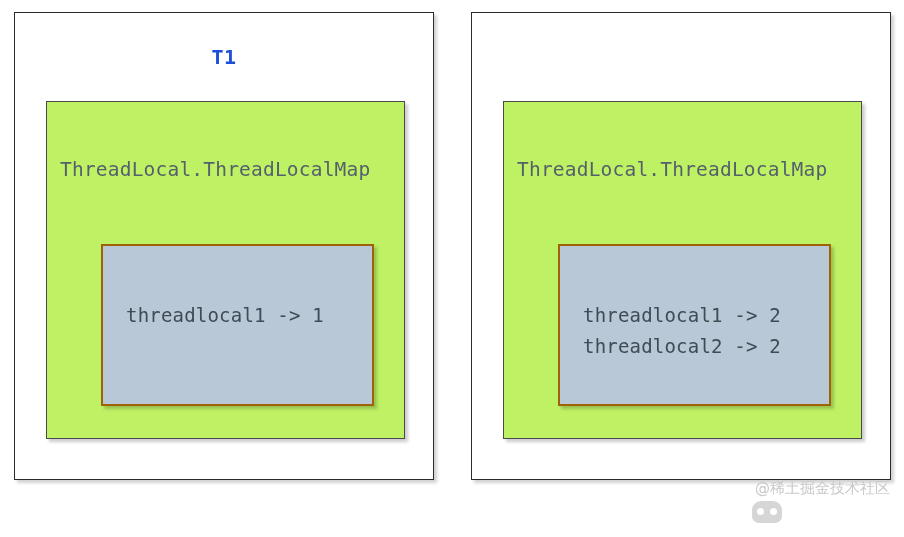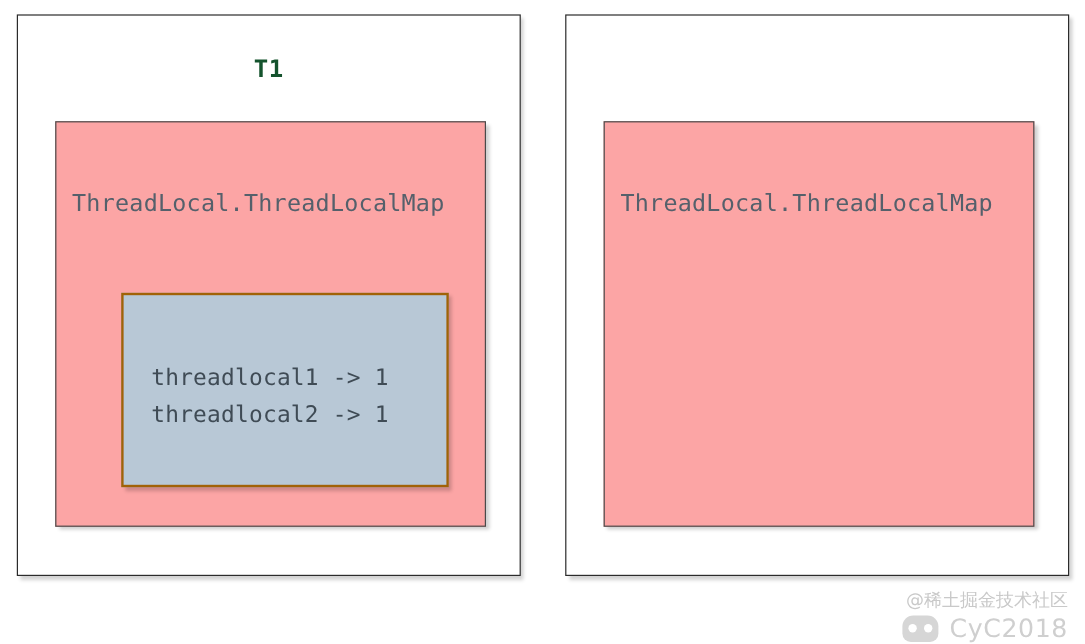--- a/index.html
+++ b/index.html
@@ -36,32 +36,32 @@
   .panel-right { left: 471px; top: 12px; width: 420px; height: 468px; }
 
   .panel-title {
     position: absolute;
     top: 32px;
     left: 0;
     right: 0;
     text-align: center;
     font-size: 20px;
     font-weight: bold;
-    color: #14532d;
+    color: #1d4ed8;
     letter-spacing: 0.5px;
   }
 
   
   .map-box {
     position: absolute;
     left: 31px;
     top: 88px;
     width: 359px;
     height: 338px;
-    background: #fca5a5;
+    background: #bef264;
     border: 1.5px solid #4a4a4a;
     box-shadow: 3px 3px 3px rgba(0,0,0,0.20);
     box-sizing: border-box;
   }
   .map-label {
     position: absolute;
     left: 13px;
     top: 56px;
     font-size: 19.5px;
     color: #55606b;
@@ -91,21 +91,21 @@
     font-size: 19px;
     color: #3f4b55;
     white-space: pre;
     letter-spacing: 0.2px;
   }
 
   
   .watermark {
     position: absolute;
     right: 8px;
-    bottom: 0;
+    bottom: 12px;
     width: 210px;
     height: 52px;
     pointer-events: none;
     text-align: right;
   }
   .wm-cn {
     position: absolute;
     right: 6px;
     top: 6px;
     font-family: "DejaVu Sans", "Liberation Sans", sans-serif;
@@ -152,33 +152,37 @@
 
   <div class="thread-panel panel-left">
     <div class="panel-title">T1</div>
 
     <div class="map-box">
       <div class="map-label">ThreadLocal.ThreadLocalMap</div>
 
       <div class="entry-box">
         <div class="entry-list">
           <div class="entry-line">threadlocal1 -&gt; 1</div>
-          <div class="entry-line">threadlocal2 -&gt; 1</div>
         </div>
       </div>
     </div>
   </div>
 
   <div class="thread-panel panel-right">
 
     <div class="map-box">
       <div class="map-label">ThreadLocal.ThreadLocalMap</div>
 
+      <div class="entry-box">
+        <div class="entry-list">
+          <div class="entry-line">threadlocal1 -&gt; 2</div>
+          <div class="entry-line">threadlocal2 -&gt; 2</div>
+        </div>
+      </div>
     </div>
   </div>
 
   <div class="watermark">
     <div class="wm-cn">@稀土掘金技术社区</div>
     <div class="wm-mascot"></div>
-    <div class="wm-brand">CyC2018</div>
   </div>
 
 </div>
 
 </body></html>

